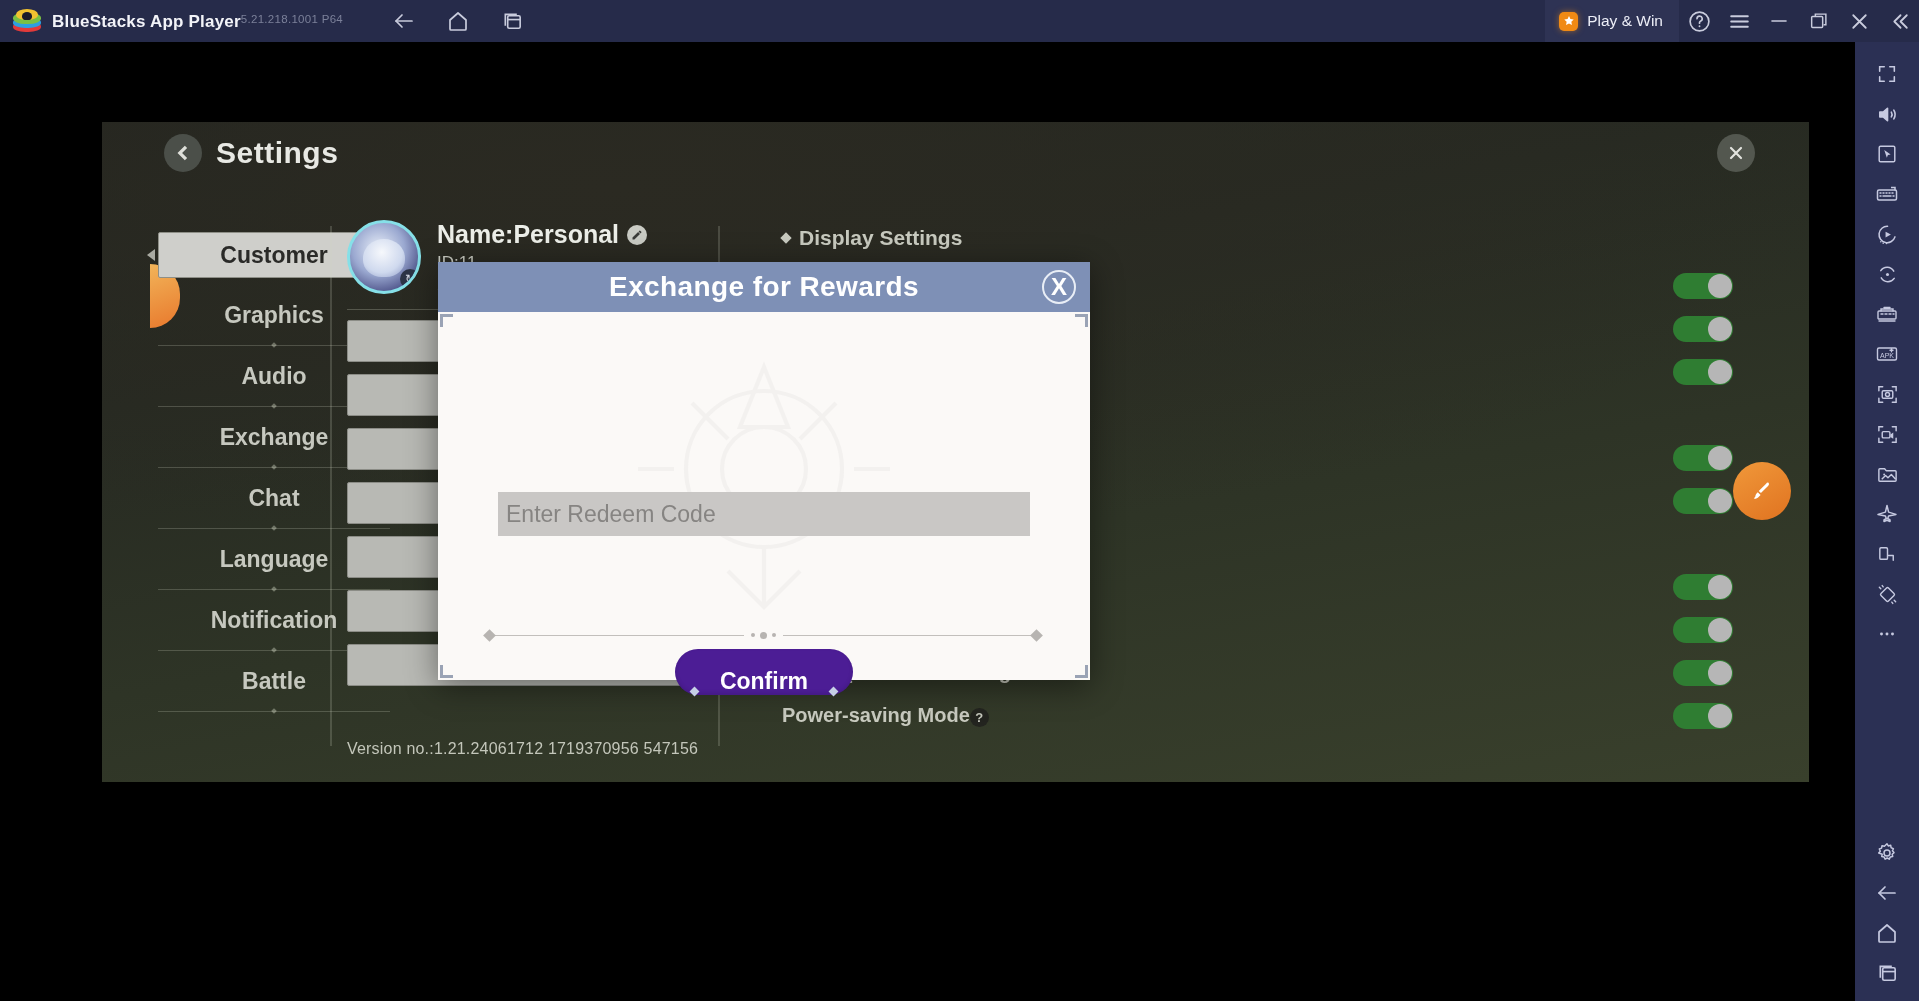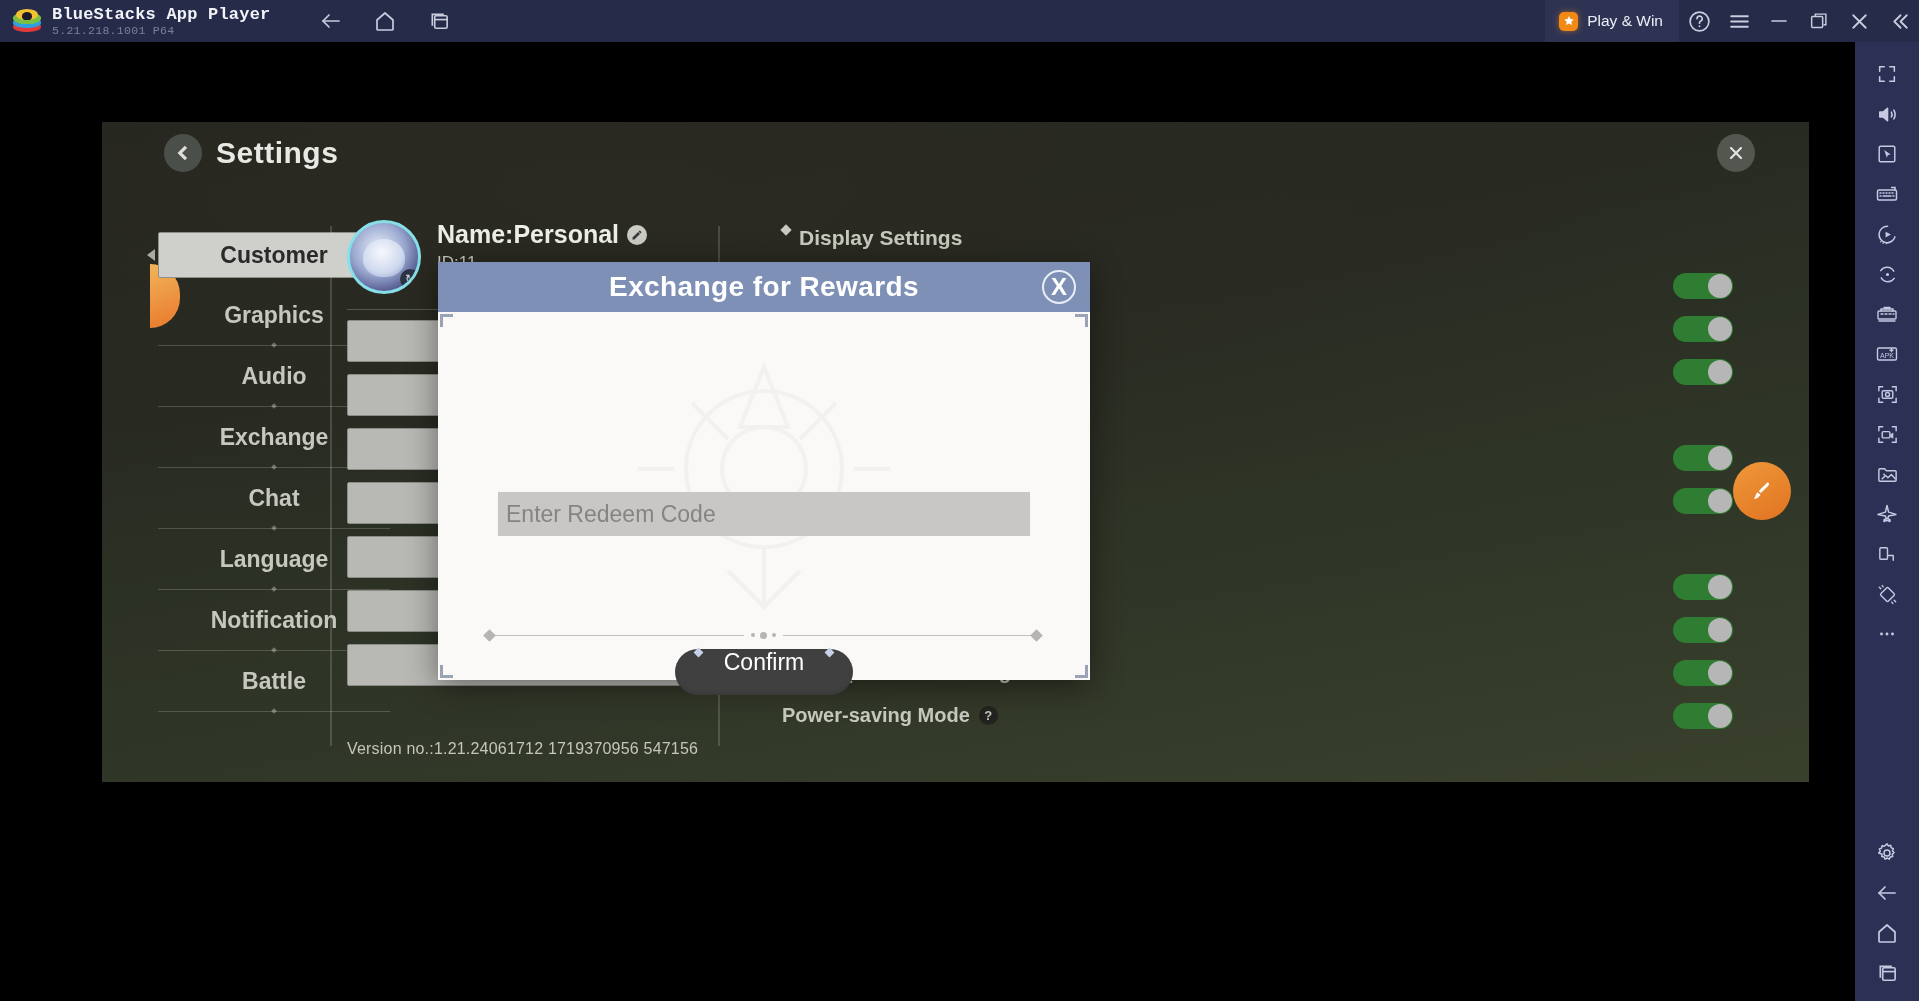--- a/index.html
+++ b/index.html
@@ -22,21 +22,21 @@
     width: 30px; height: 26px; margin-left: 12px; margin-right: 10px;
     position: relative; flex: none;
   }
   .bs-logo i { position: absolute; display: block; border-radius: 50% 50% 45% 45%; }
   .bs-l1 { width: 28px; height: 11px; left: 1px; top: 13px; background: #e23a3a; }
   .bs-l2 { width: 28px; height: 11px; left: 1px; top:  9px; background: #2e9fe0; }
   .bs-l3 { width: 28px; height: 12px; left: 1px; top:  4px; background: #7bc043; }
   .bs-l4 { width: 22px; height: 11px; left: 4px; top:  1px; background: #f2c230; }
   .bs-l5 { width: 10px; height:  8px; left: 10px; top: 4px; background: #1b1b2a; border-radius: 50%; }
 
-  .bs-titles { display: flex; flex-direction: column; justify-content: flex-start; font-family: Liberation Mono, monospace; }
+  .bs-titles { display: flex; flex-direction: row; justify-content: flex-start; }
   .bs-name { color: #f2f3f8; font-size: 17px; font-weight: bold; line-height: 19px; letter-spacing: .2px; }
   .bs-ver  { color: #7b8099; font-size: 11.5px; line-height: 14px; letter-spacing: .3px; }
 
   .tb-icons { display: flex; align-items: center; margin-left: 42px; gap: 16px; }
   .tb-btn {
     width: 38px; height: 34px; display: flex; align-items: center; justify-content: center;
     color: #c9ccdd;
   }
   .tb-right { position: absolute; right: 0; top: 0; height: 42px; display: flex; align-items: center; }
   .playwin {
@@ -171,28 +171,28 @@
   }
   .ver-line {
     position: absolute; left: 245px; bottom: 24px;
     color: #c3c6ba; font-size: 16px; letter-spacing: .2px;
   }
 
   
   .right { position: absolute; left: 680px; top: 104px; right: 70px; }
   .sec-head {
     color: #c8cabf; font-size: 21px; font-weight: bold;
-    display: flex; align-items: flex-start; gap: 9px; margin-bottom: 14px;
+    display: flex; align-items: center; gap: 9px; margin-bottom: 14px;
   }
   .diamond { width: 8px; height: 8px; background: #c8cabf; transform: rotate(45deg); }
   .srow {
     height: 43px; display: flex; align-items: center; justify-content: space-between;
     padding-right: 6px;
   }
-  .srow .lbl { color: #c8cabf; font-size: 20px; font-weight: bold; display: flex; align-items: center; gap: 9px; }
+  .srow .lbl { color: #c8cabf; font-size: 20px; font-weight: bold; display: flex; align-items: flex-end; }
   .qmark {
     width: 19px; height: 19px; border-radius: 50%; background: #23241f;
     color: #c6c8bd; font-size: 13px; font-weight: bold;
     display: inline-flex; align-items: center; justify-content: center;
   }
   .toggle {
     width: 60px; height: 26px; border-radius: 14px; background: #2f7d32;
     position: relative; flex: none;
   }
   .toggle::after {
@@ -251,22 +251,22 @@
   }
   .orn-line { flex: 1; height: 1px; background: #c2bfbc; }
   .orn-dia { width: 9px; height: 9px; background: #b7b4b1; transform: rotate(45deg); flex: none; }
   .orn-dots { display: flex; gap: 5px; align-items: center; padding: 0 7px; flex: none; }
   .orn-dots i { width: 4px; height: 4px; border-radius: 50%; background: #b7b4b1; display: block; }
   .orn-dots i.big { width: 7px; height: 7px; }
 
   .confirm {
     position: absolute; left: 50%; transform: translateX(-50%); top: 337px;
     width: 178px; height: 46px; border-radius: 23px;
-    background: #404040; color: #fff; font-size: 23px; font-weight: normal;
-    display: flex; align-items: flex-start; justify-content: center; gap: 22px;
+    background: #4c1d95; color: #fff; font-size: 23px; font-weight: bold;
+    display: flex; align-items: flex-end; justify-content: center; gap: 22px;
     box-shadow: inset 0 -2px 4px rgba(0,0,0,.12);
   }
   .confirm .cd { width: 7px; height: 7px; background: #c6d0e6; transform: rotate(45deg); }
 </style>
 </head>
 <body>
 
 <div class="titlebar">
   <div class="bs-logo">
     <i class="bs-l1"></i>

